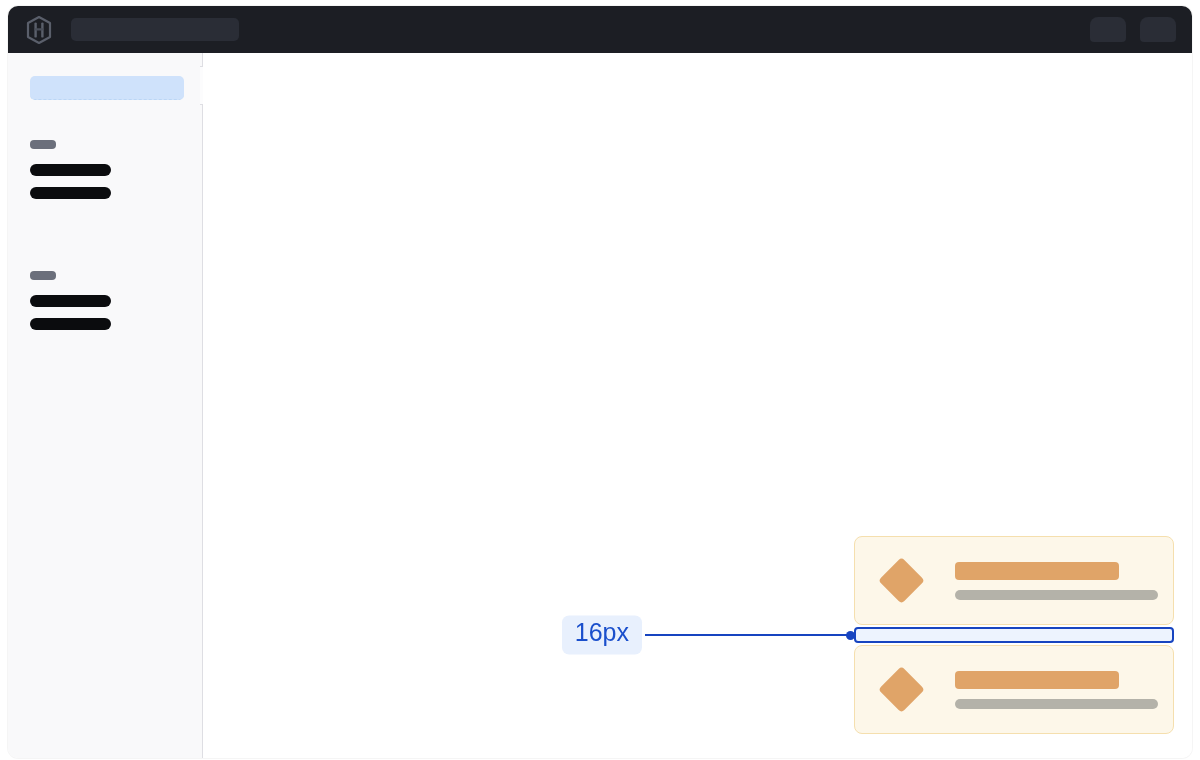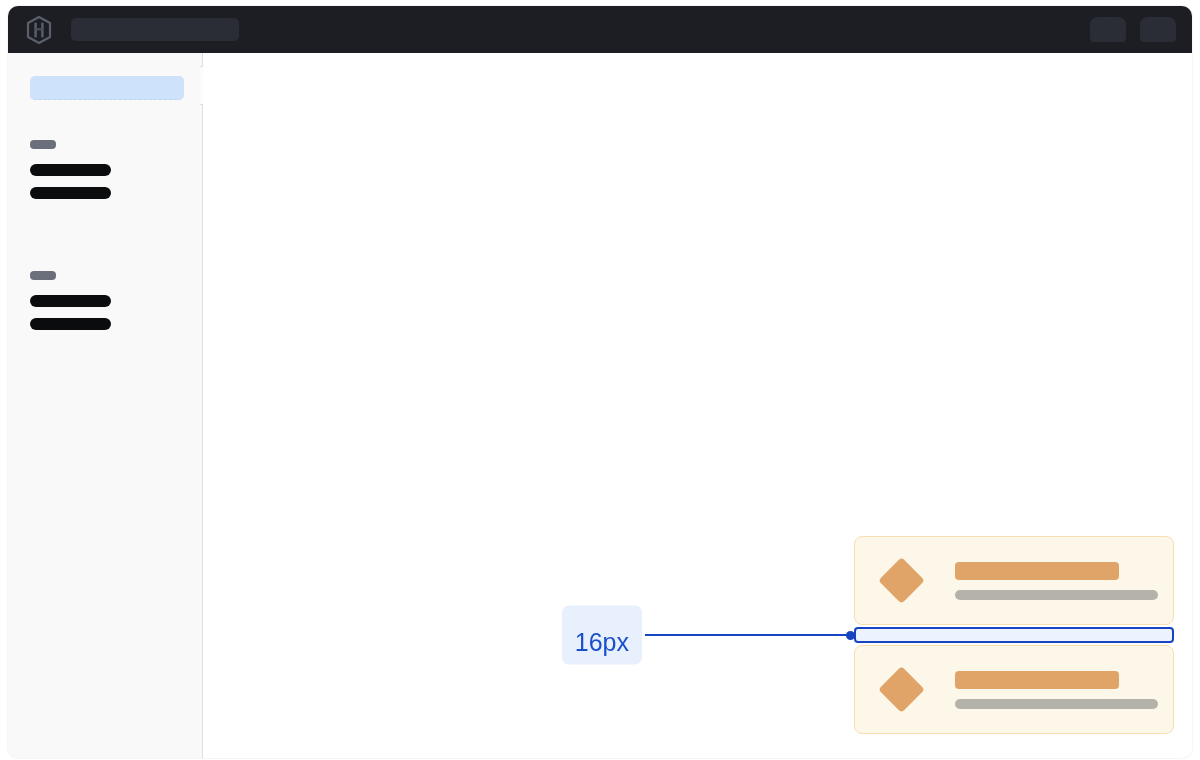--- a/index.html
+++ b/index.html
@@ -211,21 +211,21 @@
     position: absolute;
     right: 100%;
     top: 50%;
     transform: translateY(-50%);
     margin-right: 214px;
     background: #E8F0FD;
     color: #1A4FCC;
     font-size: 25px;
     font-weight: 400;
     line-height: 1;
-    padding: 24px 13px 10px 13px;
+    padding: 4px 13px 10px 13px;
     border-radius: 7px;
     white-space: nowrap;
     font-family: "Liberation Sans", sans-serif;
   }
 </style>
 </head>
 <body>
 
 <div class="app-window">
 

